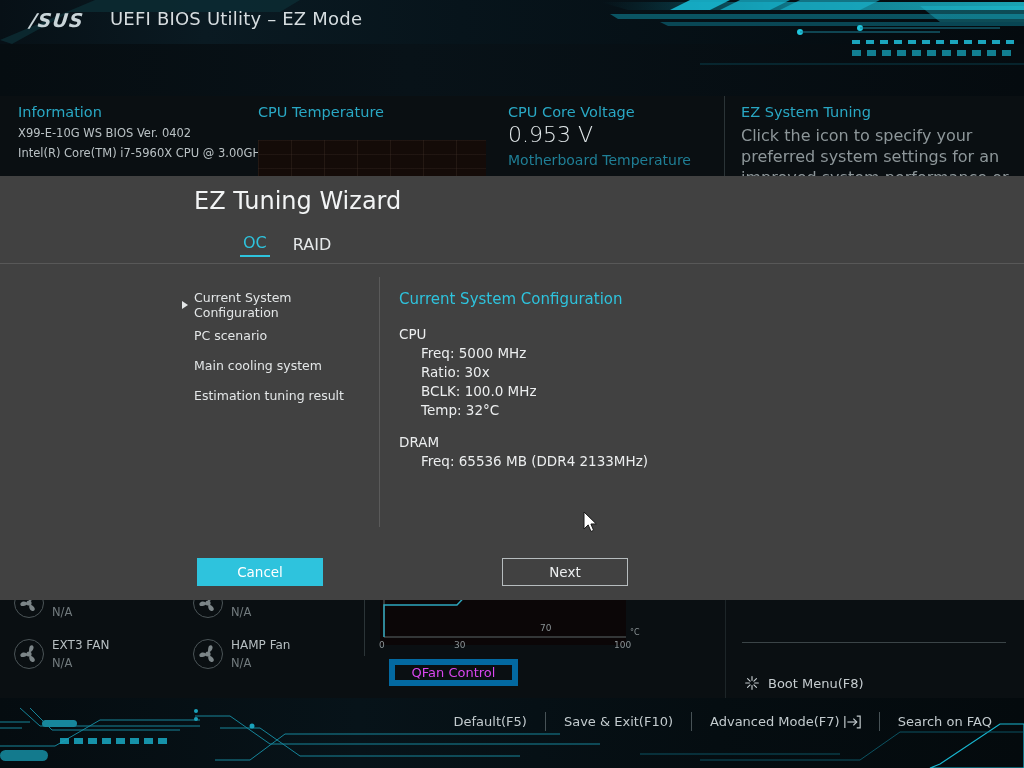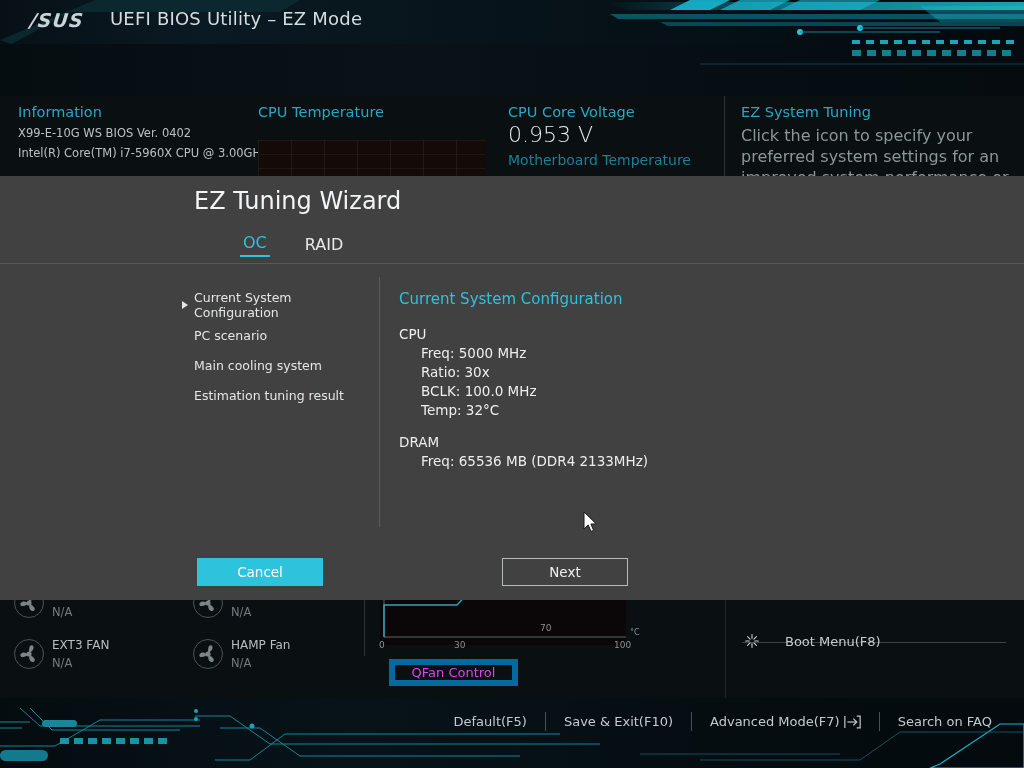--- a/index.html
+++ b/index.html
@@ -74,30 +74,30 @@
   
   .qfan-chart { position:absolute; left:380px; top:581px; width:246px; height:64px; background:#0b0607; }
   .qfan-axisnum { position:absolute; font-size:9px; color:#8a9295; }
   .qfan-btn {
     position:absolute; left:389px; top:659px; width:129px; height:27px;
     border:6px solid #0369a1; color:#d946ef; font-size:13px;
     display:flex; align-items:center; justify-content:center; background:transparent;
   }
   .right-rail { position:absolute; left:724px; top:580px; width:300px; height:118px; background:#0a0f12; }
   .rail-hr { position:absolute; left:742px; top:642px; width:264px; height:1px; background:#3b4447; }
-  .bootmenu { position:absolute; left:744px; top:633px; display:flex; align-items:center; gap:25px; font-size:13px; color:#c6cdd0; }
+  .bootmenu { position:absolute; left:744px; top:675px; display:flex; align-items:center; gap:8px; font-size:13px; color:#c6cdd0; }
   .rail-vline { position:absolute; left:725px; top:580px; width:1px; height:118px; background:#1d2528; }
 
   
   .dialog {
     position:absolute; left:0; top:176px; width:1024px; height:424px;
     background:#414141;
   }
   .dlg-title { position:absolute; left:194px; top:187px; font-size:24px; color:#f2f4f5; font-weight:400; }
-  .dlg-tabs { position:absolute; left:240px; top:233px; display:flex; gap:32px; align-items:flex-end; }
+  .dlg-tabs { position:absolute; left:240px; top:233px; display:flex; gap:20px; align-items:flex-end; }
   .dlg-tab { font-size:16px; color:#e6e9ea; padding:0 3px 3px 3px; }
   .dlg-tab.active { color:#2ec3dd; border-bottom:2px solid #2ec3dd; }
   .dlg-hr { position:absolute; left:0; top:263px; width:1024px; height:1px; background:#585858; }
 
   .nav-list { position:absolute; left:182px; top:290px; width:190px; }
   .nav-item { font-size:12.5px; color:#e3e6e7; height:30px; display:flex; align-items:center; gap:6px; }
   .nav-arrow { width:0; height:0; border-left:6px solid #e3e6e7; border-top:4px solid transparent; border-bottom:4px solid transparent; flex:none; }
   .nav-spacer { width:6px; flex:none; }
   .nav-vdiv { position:absolute; left:379px; top:277px; width:1px; height:250px; background:#5a5a5a; }
 

